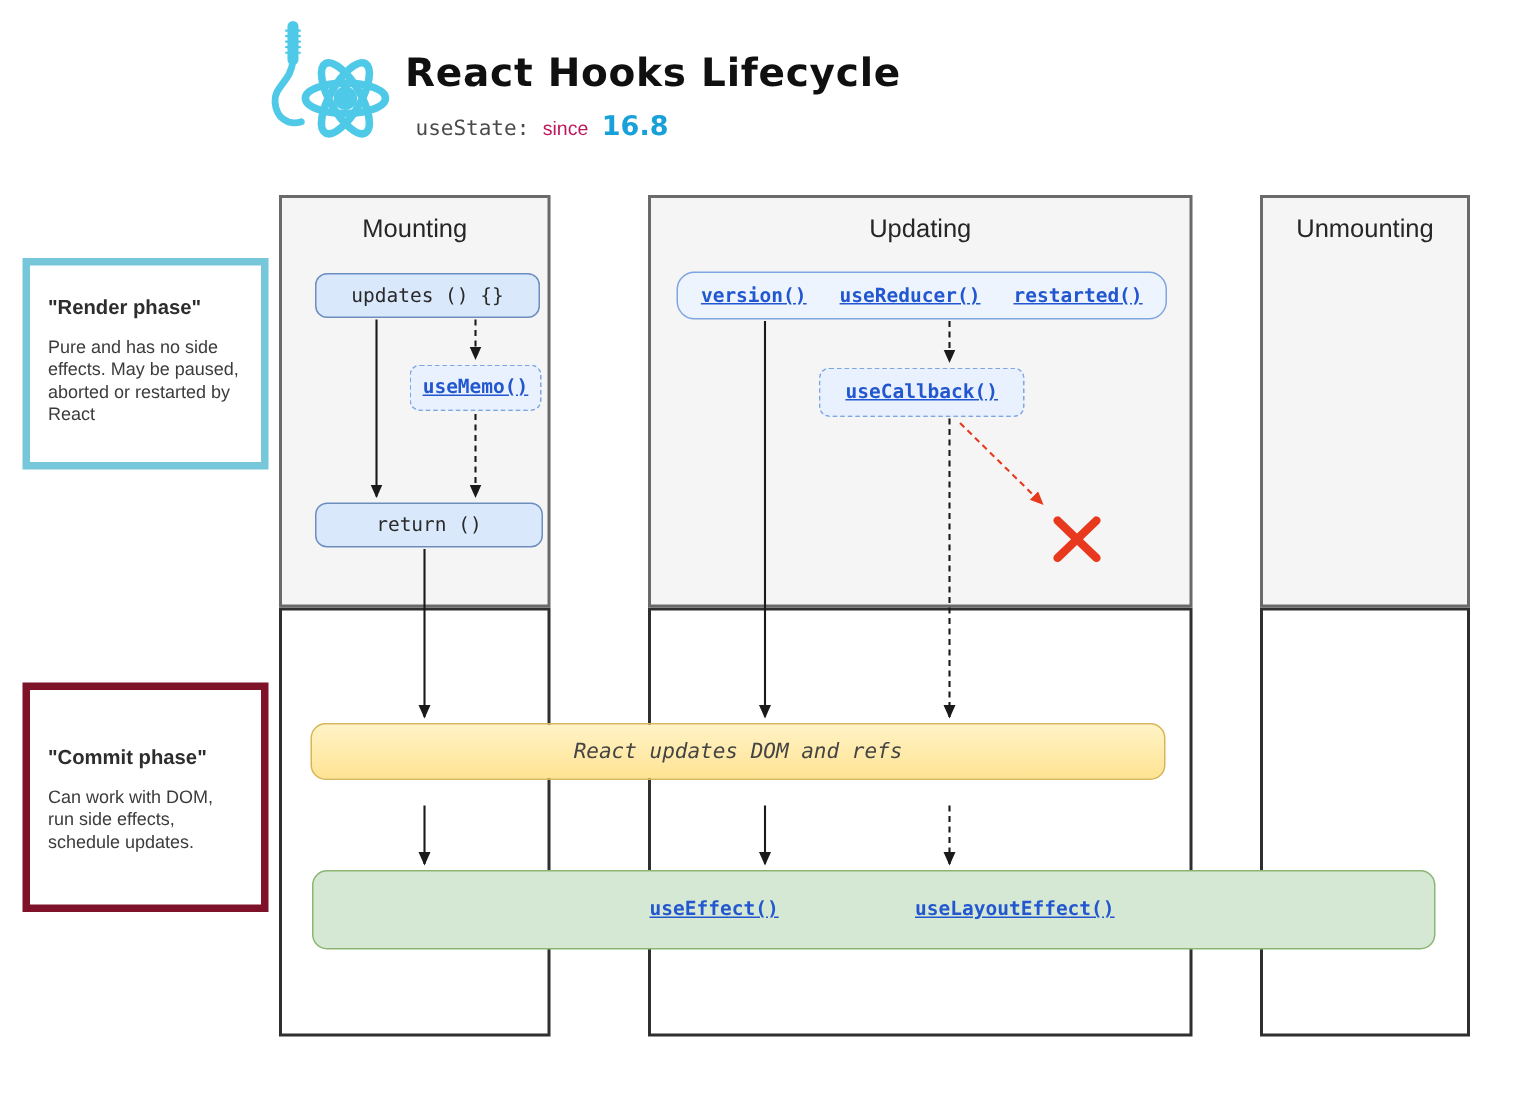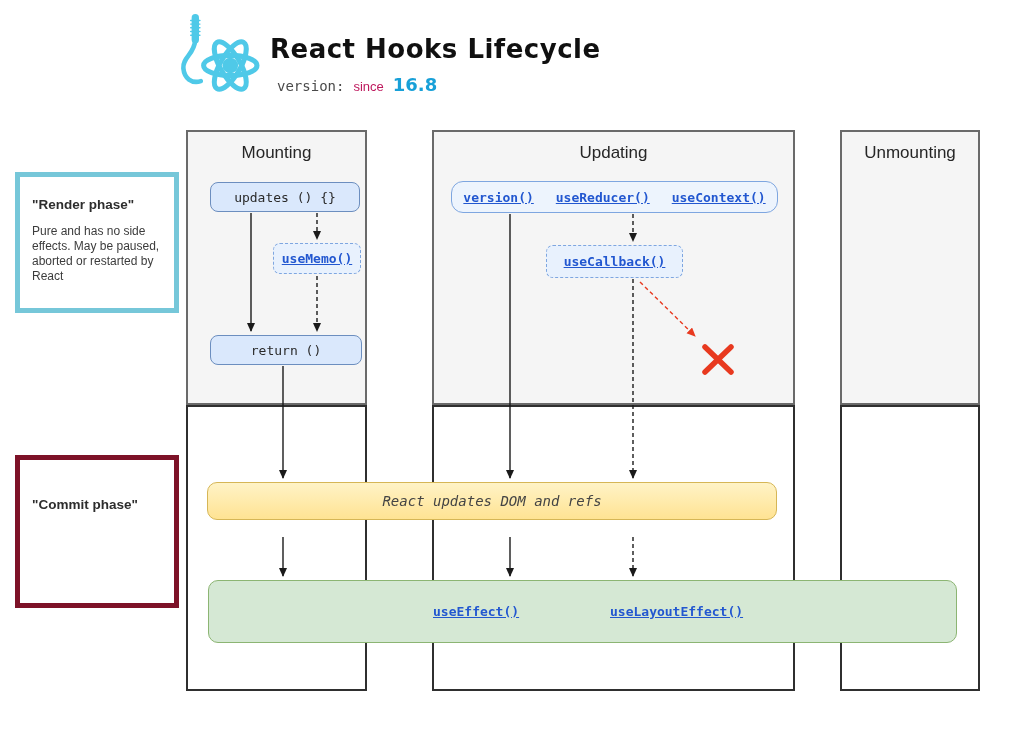--- a/index.html
+++ b/index.html
@@ -48,21 +48,21 @@
   .hook-link{font-family:"DejaVu Sans Mono",monospace;font-weight:bold;font-size:13px;
              color:var(--link-blue);text-decoration:underline;cursor:pointer;}
 
   
   .bar{position:absolute;box-sizing:border-box;z-index:3;border-radius:10px;}
   .bar-dom{left:207px;top:482px;width:570px;height:38px;
            background:linear-gradient(var(--yellow-fill-top),var(--yellow-fill-bottom));
            border:1px solid var(--yellow-border);
            display:flex;align-items:center;justify-content:center;
            font-family:"DejaVu Sans Mono",monospace;font-style:italic;font-size:14px;color:#444;}
-  .bar-effects{left:208px;top:580px;width:749px;height:63px;
+  .bar-effects{left:208px;top:580px;width:749px;height:53px;
                background:var(--green-fill);border:1px solid var(--green-border);}
   .effect-link{position:absolute;top:0;height:100%;display:flex;align-items:center;}
   .pos-useeffect{left:224px;}
   .pos-uselayouteffect{left:377px;margin-left:24px;}
 
   
   .overlay{position:absolute;left:0;top:0;width:1011px;height:733px;z-index:4;pointer-events:none;}
   .arr{stroke:var(--arrow-black);stroke-width:1.4;fill:none;}
   .arr.dash{stroke-dasharray:4 3;}
   .arr-red{stroke:var(--red);stroke-width:1.4;fill:none;stroke-dasharray:4 3;}
@@ -85,31 +85,32 @@
 
     <g>
       <ellipse class="stroke" cx="59" cy="58" rx="29" ry="11" stroke-width="5.5"></ellipse>
       <ellipse class="stroke" cx="59" cy="58" rx="29" ry="11" stroke-width="5.5" transform="rotate(60 59 58)"></ellipse>
       <ellipse class="stroke" cx="59" cy="58" rx="29" ry="11" stroke-width="5.5" transform="rotate(120 59 58)"></ellipse>
       <circle class="dot" cx="59" cy="58" r="8.5"></circle>
     </g>
   </svg>
   <div class="page-title">React Hooks Lifecycle</div>
   <div class="version-row">
-    <span class="version-label">version:</span>
+    <span class="version-label">useState:</span>
     <span class="since-label">since</span>
     <span class="version-value">16.8</span>
   </div>
 
   <aside class="note note-render">
     <div class="note-title">"Render phase"</div>
     <div class="note-body">Pure and has no side effects. May be paused, aborted or restarted by React</div>
   </aside>
   <aside class="note note-commit">
     <div class="note-title">"Commit phase"</div>
+    <div class="note-body">Can work with DOM, run side effects, schedule updates.</div>
   </aside>
 
   <div class="lane-top lane-mounting">
     <div class="lane-label">Mounting</div>
   </div>
   <div class="lane-bottom lane-mounting"></div>
 
   <div class="lane-top lane-updating">
     <div class="lane-label">Updating</div>
   </div>
@@ -124,21 +125,21 @@
 
   <div class="node node-dashed node-usememo">
     <span class="hook-link">useMemo()</span>
   </div>
 
   <div class="node node-solid node-return">return ()</div>
 
   <div class="node node-state">
     <span class="hook-link">version()</span>
     <span class="hook-link">useReducer()</span>
-    <span class="hook-link">useContext()</span>
+    <span class="hook-link">restarted()</span>
   </div>
 
   <div class="node node-dashed node-usecallback">
     <span class="hook-link">useCallback()</span>
   </div>
 
   <div class="bar bar-dom">React updates DOM and refs</div>
 
   <div class="bar bar-effects">
     <span class="effect-link pos-useeffect">

